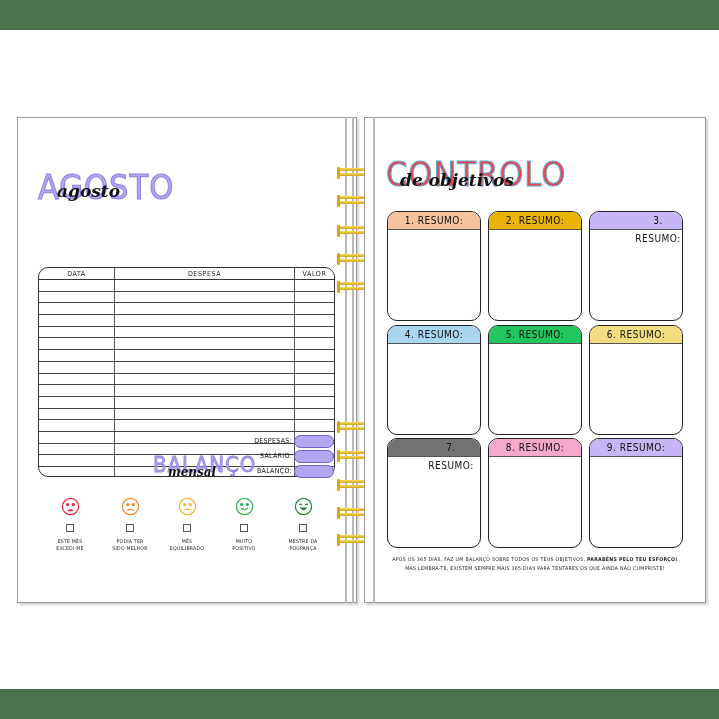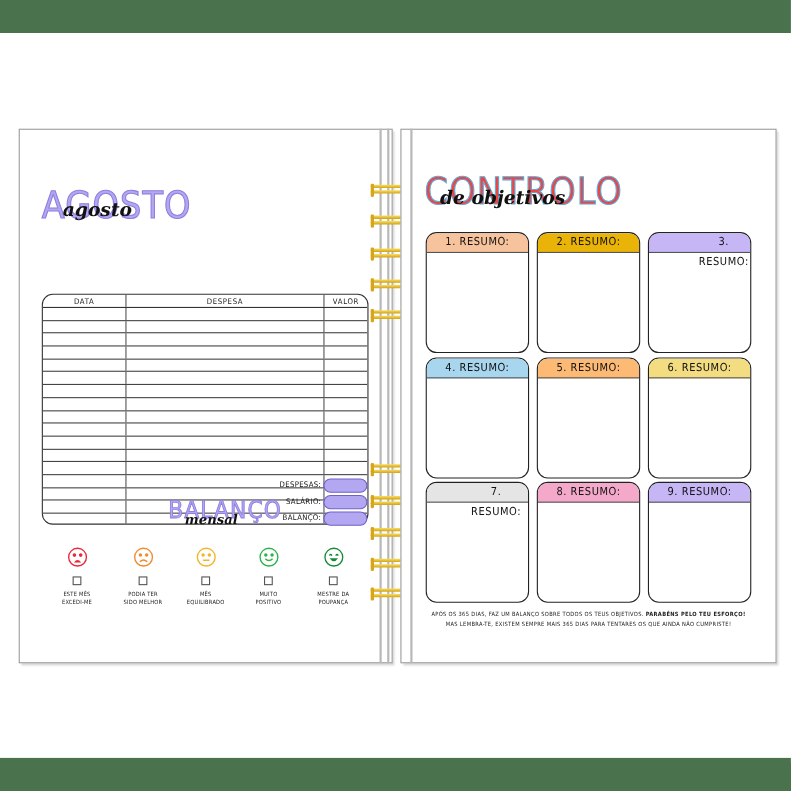--- a/index.html
+++ b/index.html
@@ -334,27 +334,27 @@
     <div class="card" style="left: 488px; top: 211px;">
       <div class="card-head" style="background: #eab308;">2. RESUMO:</div>
     </div>
     <div class="card" style="left: 589px; top: 211px;">
       <div class="card-head" style="background: rgb(198, 182, 246); padding-left: 44px;">3. RESUMO:</div>
     </div>
     <div class="card" style="left: 387px; top: 325px;">
       <div class="card-head" style="background: rgb(168, 214, 238);">4. RESUMO:</div>
     </div>
     <div class="card" style="left: 488px; top: 325px;">
-      <div class="card-head" style="background: #fdba74;">5. RESUMO:</div>
+      <div class="card-head" style="background: #22c55e;">5. RESUMO:</div>
     </div>
     <div class="card" style="left: 589px; top: 325px;">
       <div class="card-head" style="background: rgb(243, 221, 128);">6. RESUMO:</div>
     </div>
     <div class="card" style="left: 387px; top: 438px;">
-      <div class="card-head" style="background: #e5e5e5; padding-left: 34px;">7. RESUMO:</div>
+      <div class="card-head" style="background: #737373; padding-left: 34px;">7. RESUMO:</div>
     </div>
     <div class="card" style="left: 488px; top: 438px;">
       <div class="card-head" style="background: rgb(244, 169, 203);">8. RESUMO:</div>
     </div>
     <div class="card" style="left: 589px; top: 438px;">
       <div class="card-head" style="background: rgb(198, 182, 246);">9. RESUMO:</div>
     </div>
   </div>
 
 <div class="footer-note">

